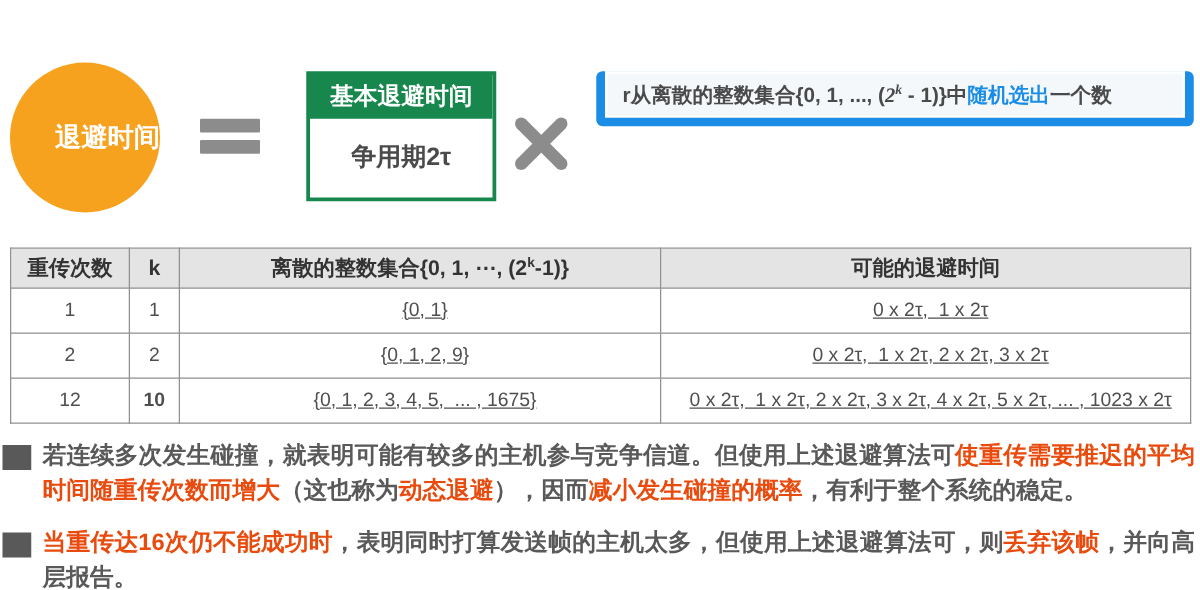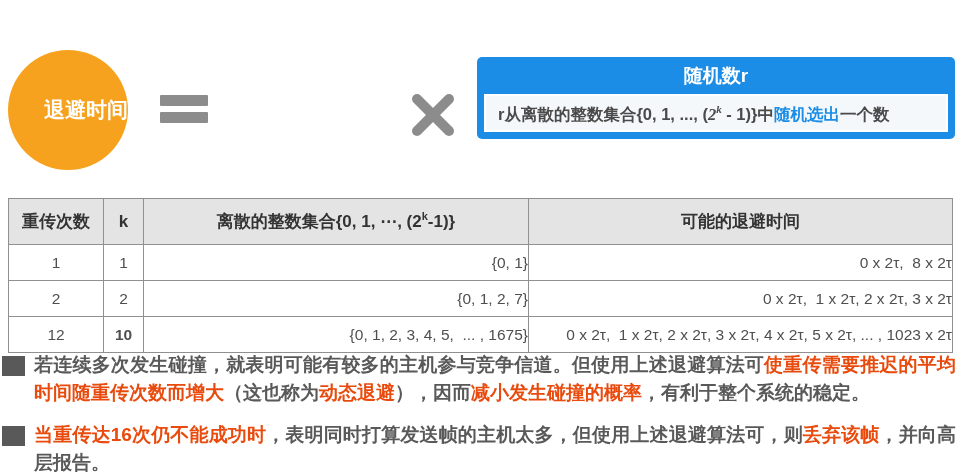--- a/index.html
+++ b/index.html
@@ -66,28 +66,28 @@
   sup.msup { font-size:11px; }
   
   .backoff-table {
     position:absolute; left:8px; top:198px; width:944px;
     border-collapse:collapse; table-layout:fixed;
   }
   .backoff-table th, .backoff-table td {
     border:1.5px solid var(--table-border); overflow:hidden;
   }
   .backoff-table thead th {
-    background:var(--table-header-bg); height:46px;
+    background:var(--table-header-bg); height:32px;
     font-size:17px; font-weight:bold; color:#333; text-align:center;
   }
   .backoff-table tbody td {
     height:36px; font-size:15.5px; color:#4F4F4F; background:#fff;
   }
   .col-c { text-align:center; }
-  .col-l { text-align:right; padding-left:8px; white-space:pre; }
+  .col-l { text-align:center; padding-left:8px; white-space:pre;text-decoration:underline; }
   .k-red { color:var(--k-red); font-weight:bold; }
   sup.tsup { font-size:11px; font-weight:bold; }
   
   .bullet-marker {
     position:absolute; left:2px; width:23px; height:20px; background:var(--text-gray);
   }
   .bullet-text {
     position:absolute; left:34px; width:922px;
     font-size:19px; font-weight:bold; color:var(--text-gray); line-height:28px;
     text-align:justify;
@@ -104,30 +104,33 @@
 
   <div class="backoff-circle">
     <span>退避时间</span>
   </div>
 
   <div class="equals-icon">
     <div class="bar"></div>
     <div class="bar"></div>
   </div>
 
+  <div class="green-box">
+    <div class="gb-header">基本退避时间</div>
+    <div class="gb-body">争用期2τ</div>
+  </div>
 
   <div class="multiply-icon">
     <svg width="46" height="46" viewBox="0 0 46 46">
       <line x1="7" y1="7" x2="39" y2="39" stroke="#8C8C8C" stroke-width="10" stroke-linecap="round"></line>
       <line x1="39" y1="7" x2="7" y2="39" stroke="#8C8C8C" stroke-width="10" stroke-linecap="round"></line>
     </svg>
   </div>
 
   <div class="blue-box">
-    <div class="bb-header">随机数r</div>
     <div class="bb-body">
       <div><span>r从离散的整数集合{0, 1, ..., (</span><span class="math">2</span><sup class="msup"><span class="math">k</span></sup><span> - 1)}中</span><span class="hl">随机选出</span><span>一个数</span></div>
     </div>
   </div>
 
   <table class="backoff-table">
     <colgroup>
         <col style="width:95px">
         <col style="width:40px">
         <col style="width:385px">
@@ -139,26 +142,26 @@
         <th>k</th>
         <th><span>离散的整数集合{0, 1, ⋯, (2</span><sup class="tsup">k</sup><span>-1)}</span></th>
         <th>可能的退避时间</th>
       </tr>
     </thead>
     <tbody>
       <tr>
         <td class="col-c">1</td>
         <td class="col-c">1</td>
         <td class="col-l">{0, 1}</td>
-        <td class="col-l">0 x 2τ,  8 x 2τ</td>
+        <td class="col-l">0 x 2τ,  1 x 2τ</td>
       </tr>
       <tr>
         <td class="col-c">2</td>
         <td class="col-c">2</td>
-        <td class="col-l">{0, 1, 2, 7}</td>
+        <td class="col-l">{0, 1, 2, 9}</td>
         <td class="col-l">0 x 2τ,  1 x 2τ, 2 x 2τ, 3 x 2τ</td>
       </tr>
       <tr>
         <td class="col-c">12</td>
         <td class="col-c k-red">10</td>
         <td class="col-l">{0, 1, 2, 3, 4, 5,  ... , 1675}</td>
         <td class="col-l">0 x 2τ,  1 x 2τ, 2 x 2τ, 3 x 2τ, 4 x 2τ, 5 x 2τ, ... , 1023 x 2τ</td>
       </tr>
     </tbody>
   </table>

